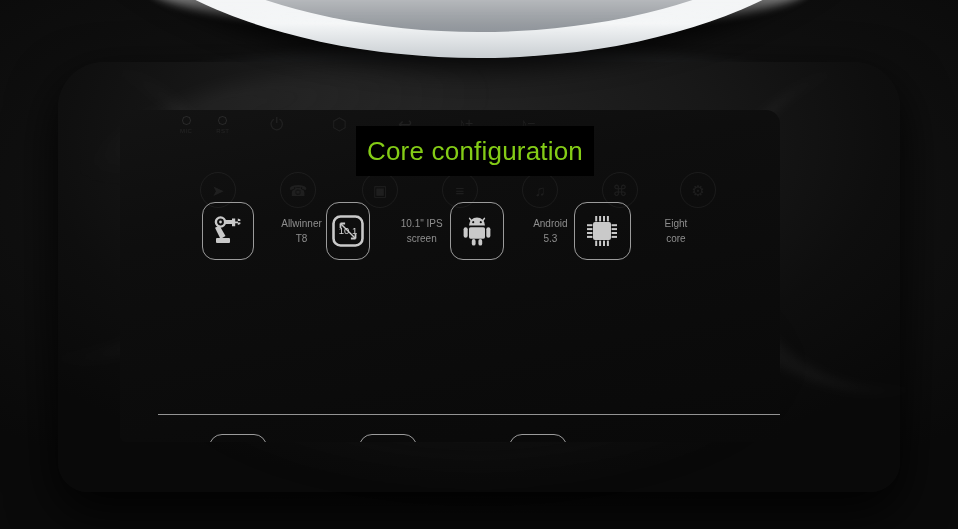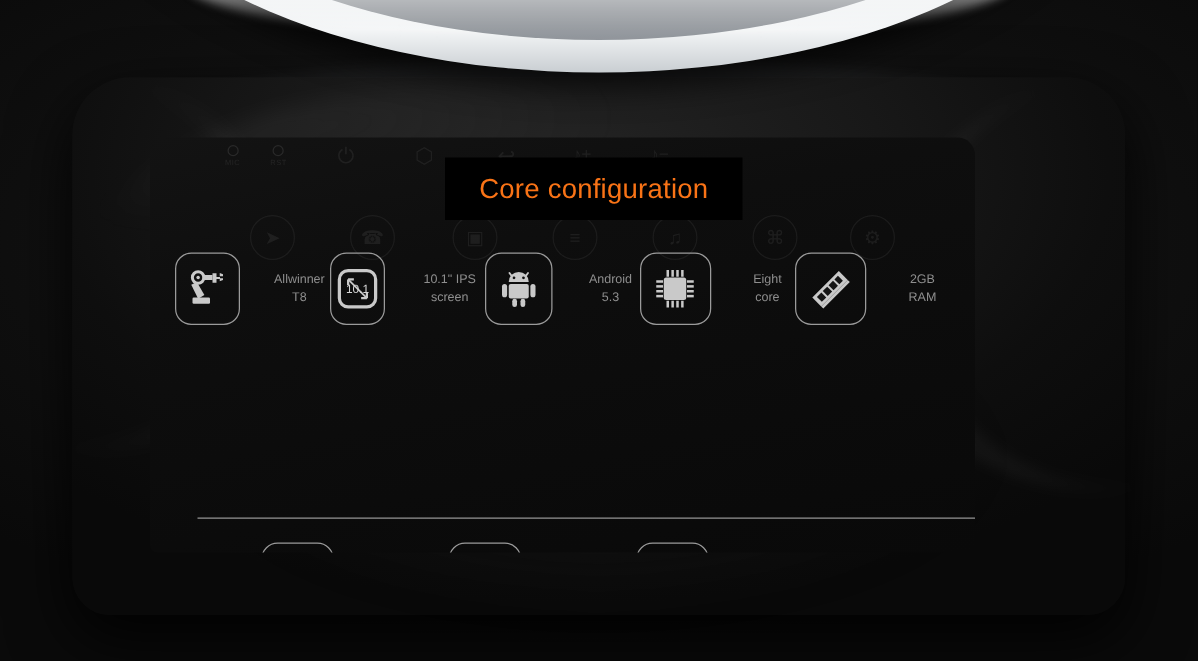--- a/index.html
+++ b/index.html
@@ -107,21 +107,21 @@
     color:rgba(205,205,205,.085);font-size:15px;line-height:1;
   }
 
   
   #title-chip{
     position:absolute;left:236px;top:16px;width:238px;height:50px;
     background:#000;display:flex;align-items:center;justify-content:center;
     z-index:6;
   }
   #title-chip span{
-    color:#f97316;font-size:22px;letter-spacing:.2px;white-space:nowrap;
+    color:#84cc16;font-size:26px;letter-spacing:.2px;white-space:nowrap;
   }
 
   
   .specs{position:absolute;left:0;top:92px;width:100%;}
   .spec-row{display:flex;justify-content:center;}
   .spec-row.row1{gap:0;padding:0 18px;}
   .spec-row.row1 .spec{width:124px;}
   .spec-row.row2{gap:0;padding:0 18px;}
   .spec-row.row2 .spec{width:150px;}
   .spec{
@@ -277,35 +277,20 @@
               <rect x="27.6" y="11.2" width="5.4" height="2"></rect>
                 <rect x="27.6" y="15.1" width="5.4" height="2"></rect>
               <rect x="27.6" y="19" width="5.4" height="2"></rect>
                 <rect x="27.6" y="22.9" width="5.4" height="2"></rect>
             </g>
           </svg>
         </div>
         <div class="cap">Eight core</div>
       </div>
 
-      <div class="spec">
-        <div class="ico">
-          <svg width="36" height="36" viewBox="0 0 36 36">
-            <g transform="rotate(-45 18 18)">
-              <rect x="3" y="13" width="30" height="10" fill="#c9c9c9"></rect>
-              <rect x="6" y="15.2" width="5" height="5.6" fill="#141414"></rect>
-              <rect x="12.6" y="15.2" width="5" height="5.6" fill="#141414"></rect>
-              <rect x="19.2" y="15.2" width="5" height="5.6" fill="#141414"></rect>
-              <rect x="25.8" y="15.2" width="4" height="5.6" fill="#141414"></rect>
-              <rect x="3" y="23" width="30" height="2.4" fill="#c9c9c9"></rect>
-            </g>
-          </svg>
-        </div>
-        <div class="cap">2GB RAM</div>
-      </div>
 
     </div>
 
     <div class="divider"></div>
 
     <div class="row2-wrap">
       <div class="row2-inner">
         <div class="spec-row row2">
 
           <div class="spec">

